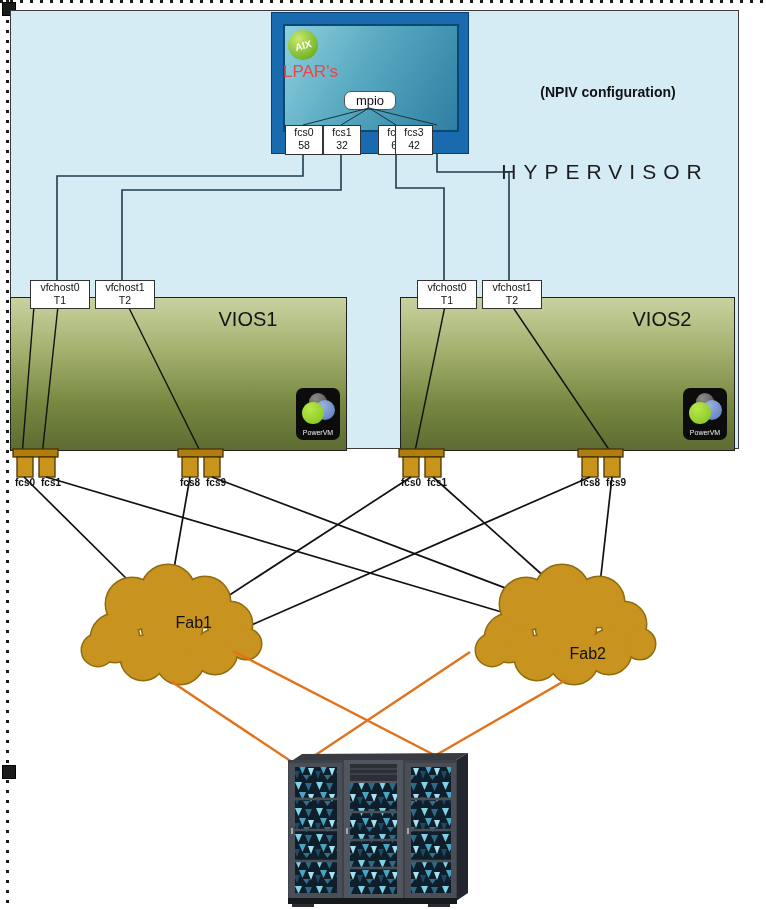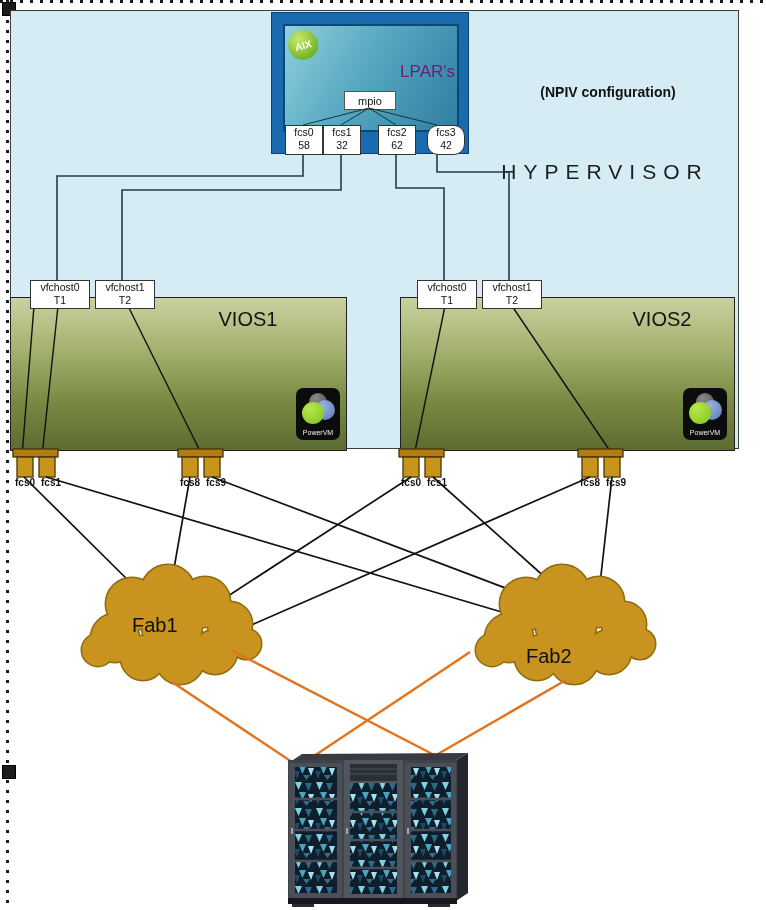--- a/index.html
+++ b/index.html
@@ -21,23 +21,23 @@
   .hyp-label{left:470px;top:160px;width:270px;text-align:center;font-size:21px;letter-spacing:7px;color:#1c1c1c;}
 
   
   .lpar-outer{left:271px;top:12px;width:196px;height:140px;background:#1a6ab0;border:1px solid #0b3f70;}
   .lpar-inner{left:283px;top:24px;width:172px;height:104px;border:2px solid #0a4a72;
     background:linear-gradient(120deg,#8fd0de 0%,#57a8c0 45%,#2e7fa2 100%);}
   .aix{left:288px;top:30px;width:30px;height:30px;border-radius:50%;
     background:radial-gradient(circle at 35% 30%,#c9e96e,#76b62a 70%,#5f9c1d);
     display:flex;align-items:center;justify-content:center;}
   .aix span{color:#fff;font-size:10px;font-weight:bold;transform:rotate(-14deg);}
-  .lpar-label{left:283px;top:62px;width:172px;text-align:right;font-size:17px;color:#701a75;}
+  .lpar-label{left:283px;top:62px;width:172px;text-align:left;font-size:17px;color:#ef4444;}
   .mpio{left:344px;top:91px;width:50px;height:17px;background:#fff;border:1px solid #555;
-    border-radius:0;font-size:11px;display:flex;align-items:center;justify-content:center;}
+    border-radius:7px;font-size:13px;display:flex;align-items:center;justify-content:center;}
 
   .wbox{background:#fff;border:1px solid #333;text-align:center;font-size:10.5px;line-height:13px;z-index:5;}
   .adapter{width:36px;height:28px;top:125px;}
   .vfchost{width:58px;height:27px;top:280px;}
 
   
   .vios{top:297px;height:152px;border:1.5px solid #1f1f1f;
     background:linear-gradient(180deg,#c9d2a0 0%,#a3b06e 35%,#768840 70%,#5c6c32 100%);}
   .vios1{left:10px;width:335px;}
   .vios2{left:400px;width:333px;}
@@ -45,21 +45,21 @@
 
   
   .pvm{width:44px;height:52px;background:#0c0c0c;border-radius:7px;top:388px;overflow:hidden;}
   .pvm-c{position:absolute;border-radius:50%;}
   .pvm-gray{width:18px;height:18px;left:13px;top:5px;background:radial-gradient(circle at 35% 30%,#8a8a8a,#4a4a4a);}
   .pvm-blue{width:20px;height:20px;left:19px;top:12px;background:radial-gradient(circle at 35% 30%,#9db4e0,#5577bb);}
   .pvm-green{width:22px;height:22px;left:6px;top:14px;background:radial-gradient(circle at 35% 30%,#b8e84a,#7fc21e);}
   .pvm-t{position:absolute;left:0;bottom:4px;width:100%;text-align:center;color:#f2f2f2;font-size:7px;}
 
   .port-label{width:28px;text-align:center;font-size:10px;font-weight:bold;top:477px;z-index:6;}
-  .fab-label{top:614px;width:80px;text-align:left;font-size:20px;z-index:6;}
+  .fab-label{top:614px;width:80px;text-align:right;font-size:16px;z-index:6;}
 
   svg.overlay{position:absolute;left:0;top:0;width:766px;height:910px;pointer-events:none;z-index:4;}
   .cloud-outline{fill:#c8931f;stroke:#8f6c0e;stroke-width:3;}
   .cloud-body{fill:#c8931f;}
 </style>
 </head>
 <body>
 
 <div class="canvas">
 
@@ -85,21 +85,21 @@
     <span>58</span>
   </div>
   <div class="abs wbox adapter" style="left:323px;">
     <span>fcs1</span><br>
     <span>32</span>
   </div>
   <div class="abs wbox adapter" style="left:378px;">
     <span>fcs2</span><br>
     <span>62</span>
   </div>
-  <div class="abs wbox adapter" style="left:427px;border-radius:11px;">
+  <div class="abs wbox adapter" style="left:395px;">
     <span>fcs3</span><br>
     <span>42</span>
   </div>
 
   <div class="abs vios vios1"></div>
   <div class="abs vios vios2"></div>
   <div class="abs vios-name" style="left:178px;">VIOS1</div>
   <div class="abs vios-name" style="left:592px;">VIOS2</div>
 
   <div class="abs wbox vfchost" style="left:30px;">

